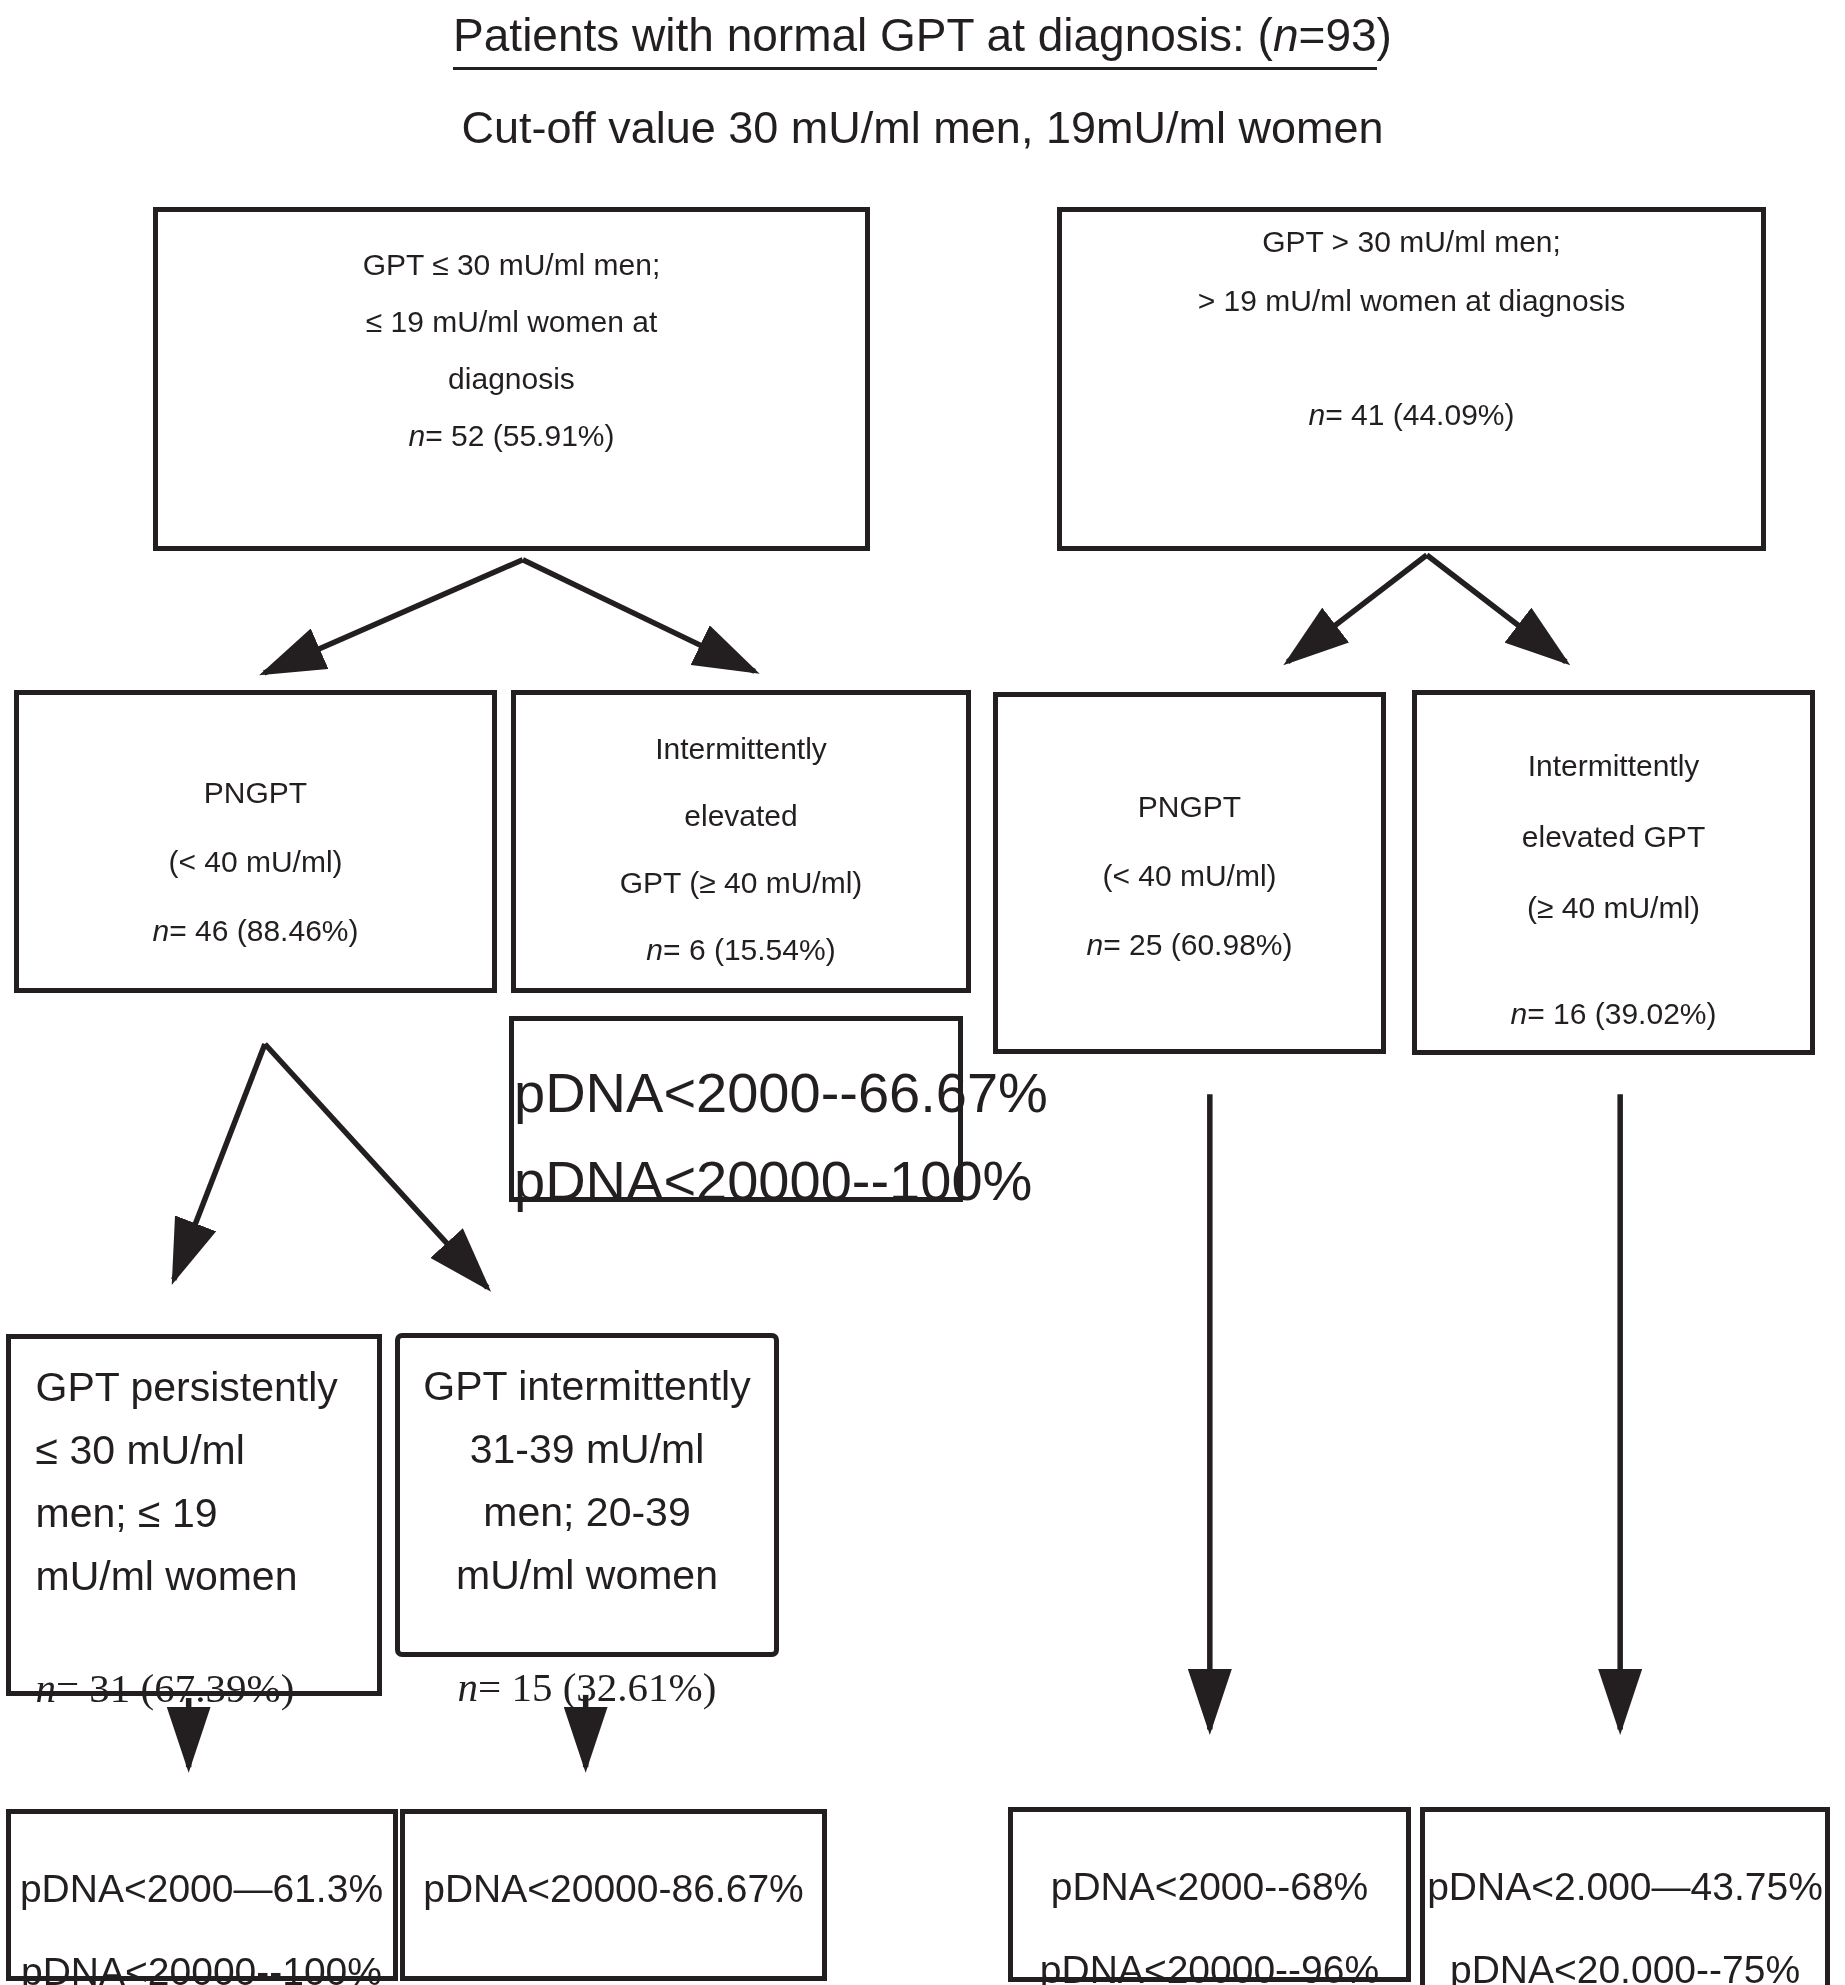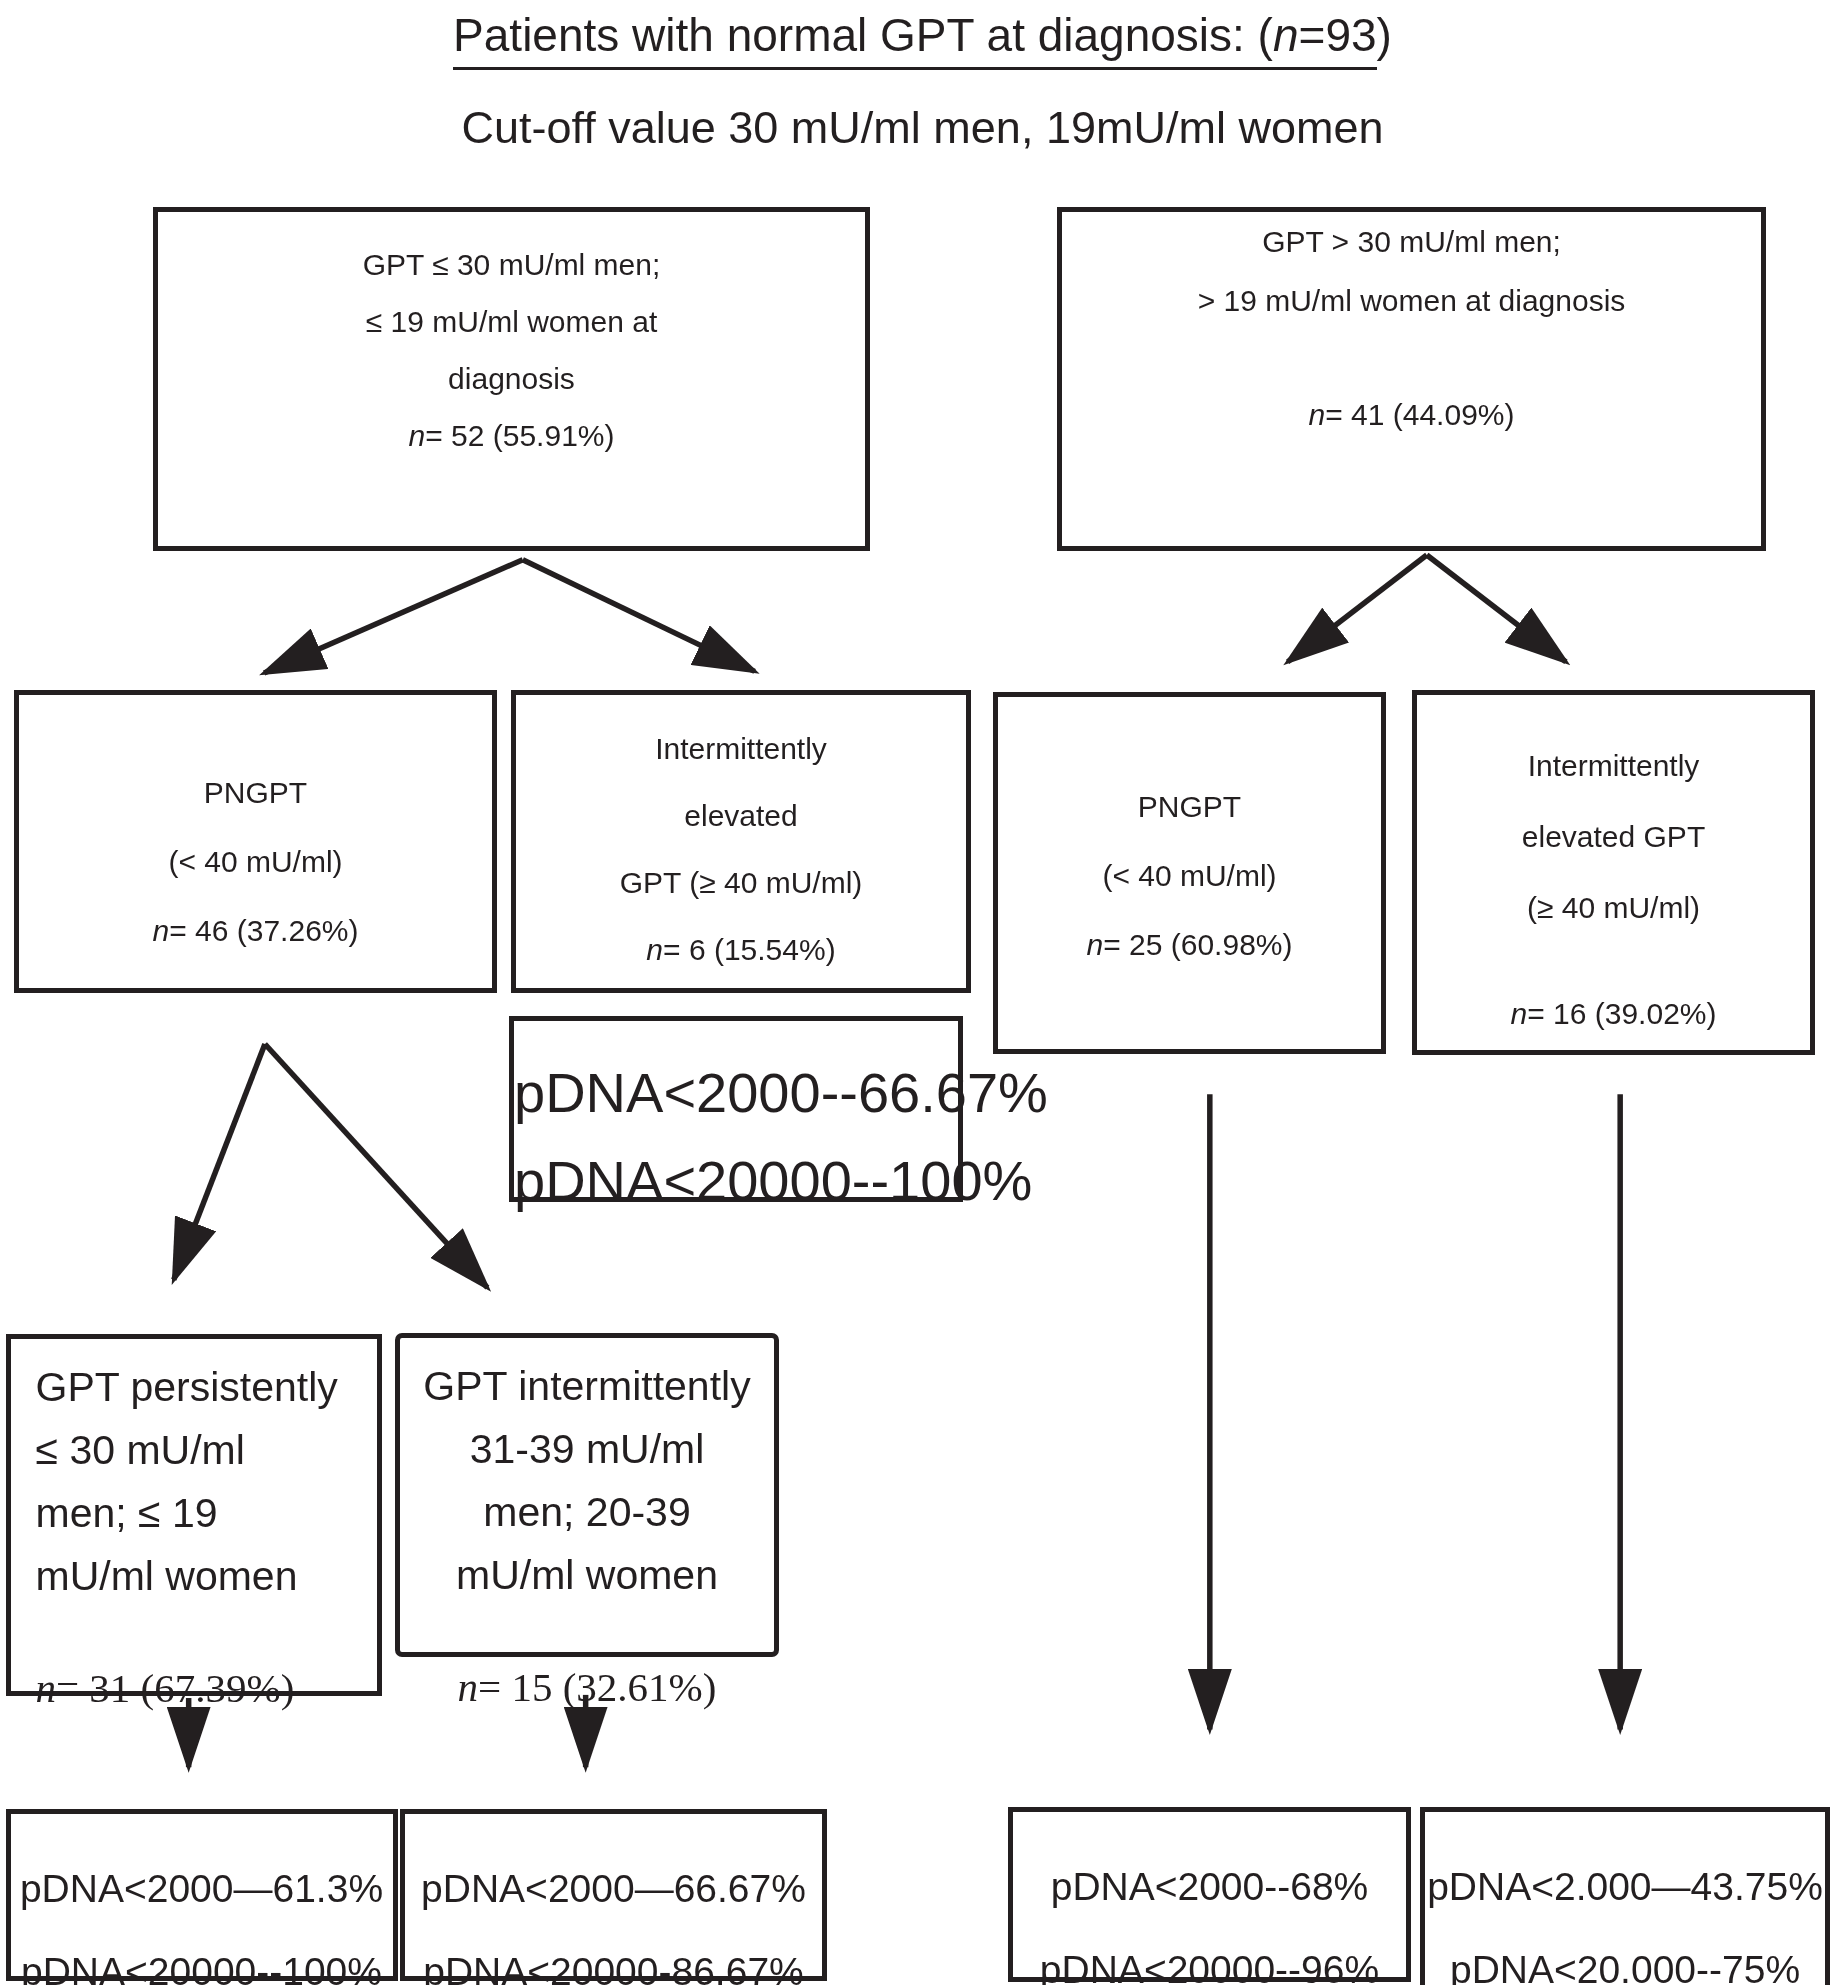--- a/index.html
+++ b/index.html
@@ -88,21 +88,21 @@
 <div class="box b-topright" style="left:1057px;top:207px;width:709px;height:344px;">
   <div class="line">GPT &gt; 30 mU/ml men;</div>
   <div class="line">&gt; 19 mU/ml women at diagnosis</div>
   <div class="gap"></div>
   <div class="line nline"><span class="it">n</span><span>= 41 (44.09%)</span></div>
 </div>
 
 <div class="box b-pngptL" style="left:14px;top:690px;width:483px;height:303px;">
   <div class="line">PNGPT</div>
   <div class="line">(&lt; 40 mU/ml)</div>
-  <div class="line nline"><span class="it">n</span><span>= 46 (37.26%)</span></div>
+  <div class="line nline"><span class="it">n</span><span>= 46 (88.46%)</span></div>
 </div>
 
 <div class="box b-ieL" style="left:511px;top:690px;width:460px;height:303px;">
   <div class="line">Intermittently</div>
   <div class="line">elevated</div>
   <div class="line">GPT (≥ 40 mU/ml)</div>
   <div class="line nline"><span class="it">n</span><span>= 6 (15.54%)</span></div>
 </div>
 
 <div class="box b-pngptR" style="left:993px;top:692px;width:393px;height:362px;">
@@ -139,21 +139,20 @@
   <div class="line">mU/ml women</div>
   <div class="line nline"><span class="it">n</span><span>= 15 (32.61%)</span></div>
 </div>
 
 <div class="box b-bottom" style="left:5.5px;top:1809px;width:392px;height:172px;">
   <div class="line">pDNA&lt;2000—61.3%</div>
   <div class="line">pDNA&lt;20000--100%</div>
 </div>
 
 <div class="box b-bottom" style="left:400px;top:1809px;width:427px;height:172px;">
-  <div class="line">pDNA&lt;2000—66.67%</div>
   <div class="line">pDNA&lt;20000-86.67%</div>
 </div>
 
 <div class="box b-bottom" style="left:1008px;top:1807px;width:403px;height:175px;">
   <div class="line">pDNA&lt;2000--68%</div>
   <div class="line">pDNA&lt;20000--96%</div>
 </div>
 
 <div class="box b-bottom" style="left:1420px;top:1807px;width:410px;height:211px;">
   <div class="line">pDNA&lt;2.000—43.75%</div>

